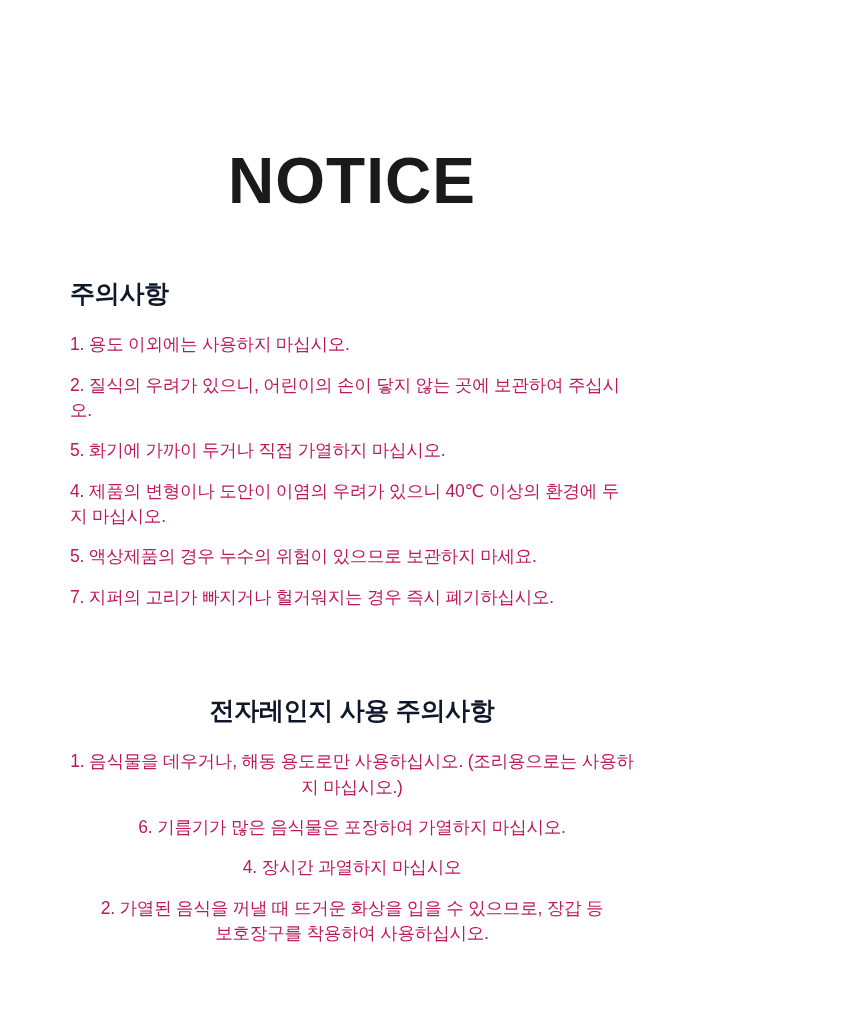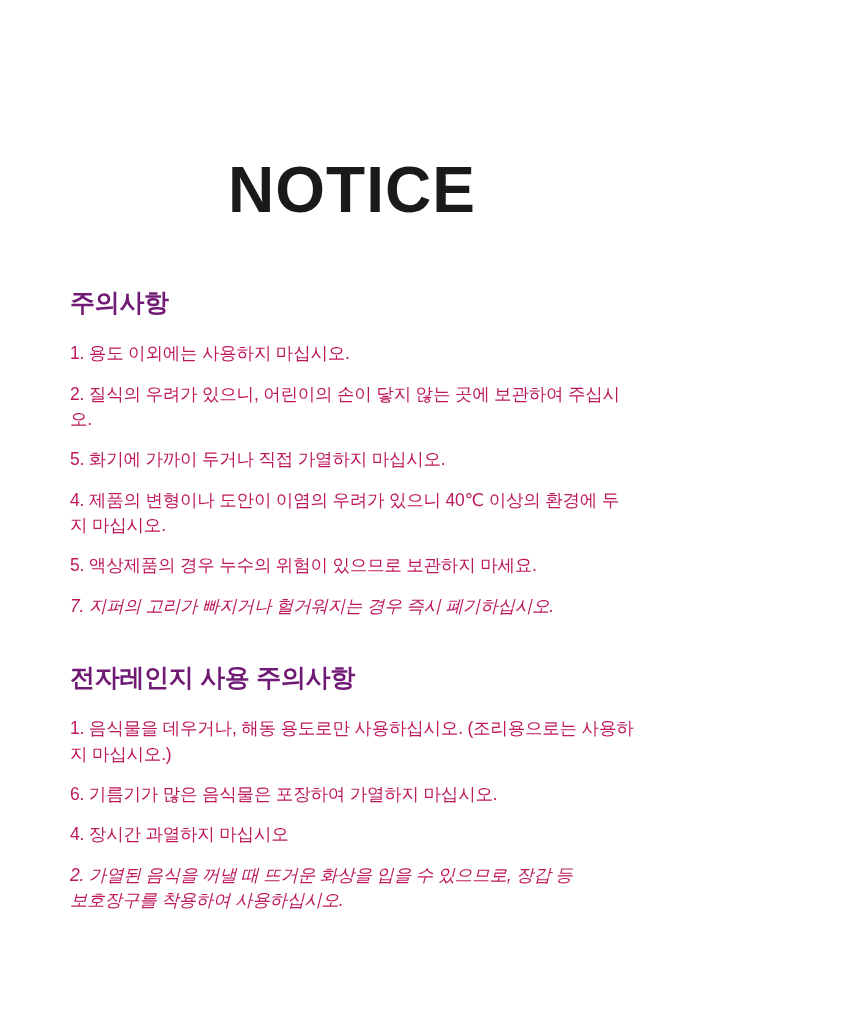--- a/index.html
+++ b/index.html
@@ -12,64 +12,64 @@
     height: 1018px;
     font-family: "Liberation Sans", "DejaVu Sans", sans-serif;
     color: #2b2b2b;
     -webkit-font-smoothing: antialiased;
   }
   .page {
     position: relative;
     width: 704px;
     height: 1018px;
     box-sizing: border-box;
-    padding: 17px 70px;
+    padding: 8px 70px;
   }
   .notice-title {
     text-align: center;
     font-size: 64px;
     font-weight: 700;
     letter-spacing: 1px;
     color: #1a1a1a;
     margin: 0;
     padding-top: 140px;
     line-height: 1.05;
   }
   .section {
     margin-top: 0;
   }
   .section-heading {
     font-size: 25px;
     font-weight: 700;
-    color: #701a75;
+    color: #0f172a;
     margin: 0 0 22px 0;
     letter-spacing: -0.3px;
   }
   .section-1 {
     margin-top: 62px;
   }
   .section-2 {
-    margin-top: 42px;
+    margin-top: 84px;
+    text-align: center;
   }
   .item-list {
     list-style: none;
     margin: 0;
     padding: 0;
   }
   .item {
     font-size: 17.5px;
     line-height: 1.45;
     color: #be185d;
     margin-bottom: 15px;
     letter-spacing: -0.2px;
     white-space: pre-line;
   }
   .item:last-child {
     margin-bottom: 0;
-    font-style: italic;
   }
 </style>
 </head>
 <body>
 
 <div class="page">
 
   <h1 class="notice-title">NOTICE</h1>
 
   <section class="section section-1">

